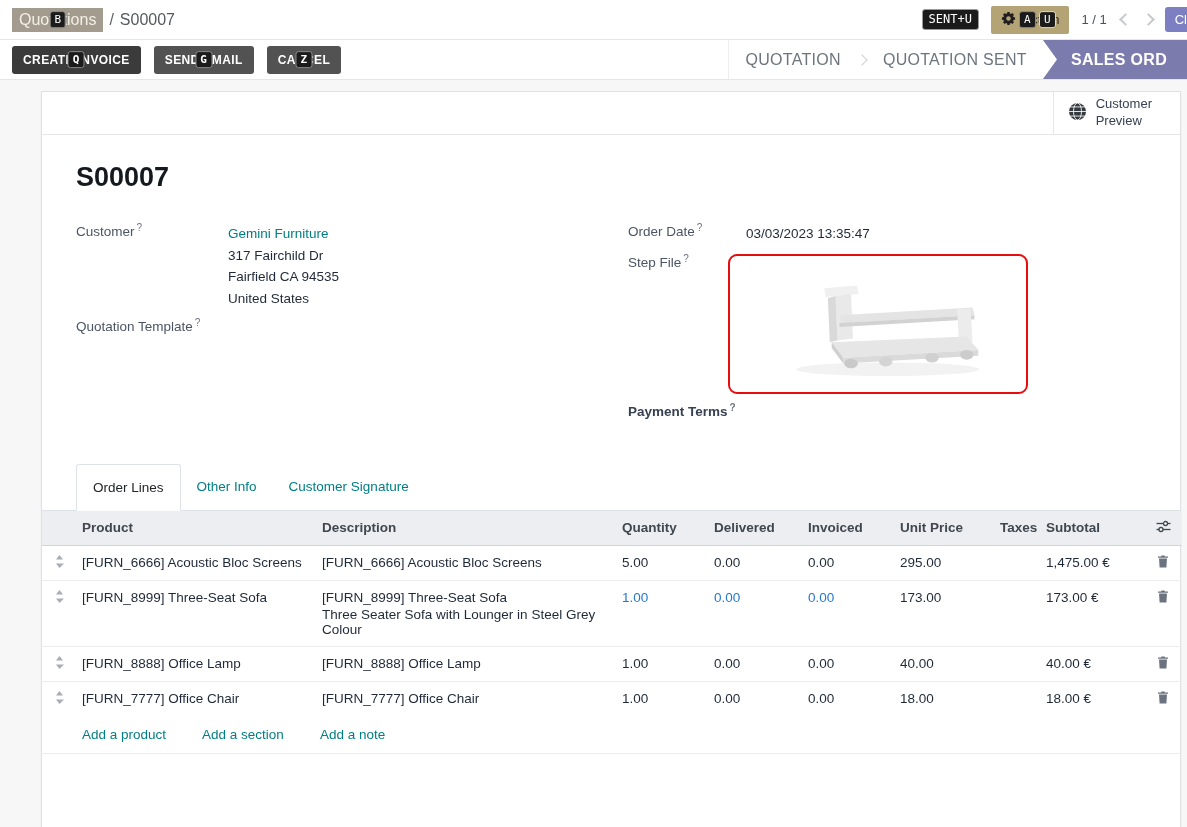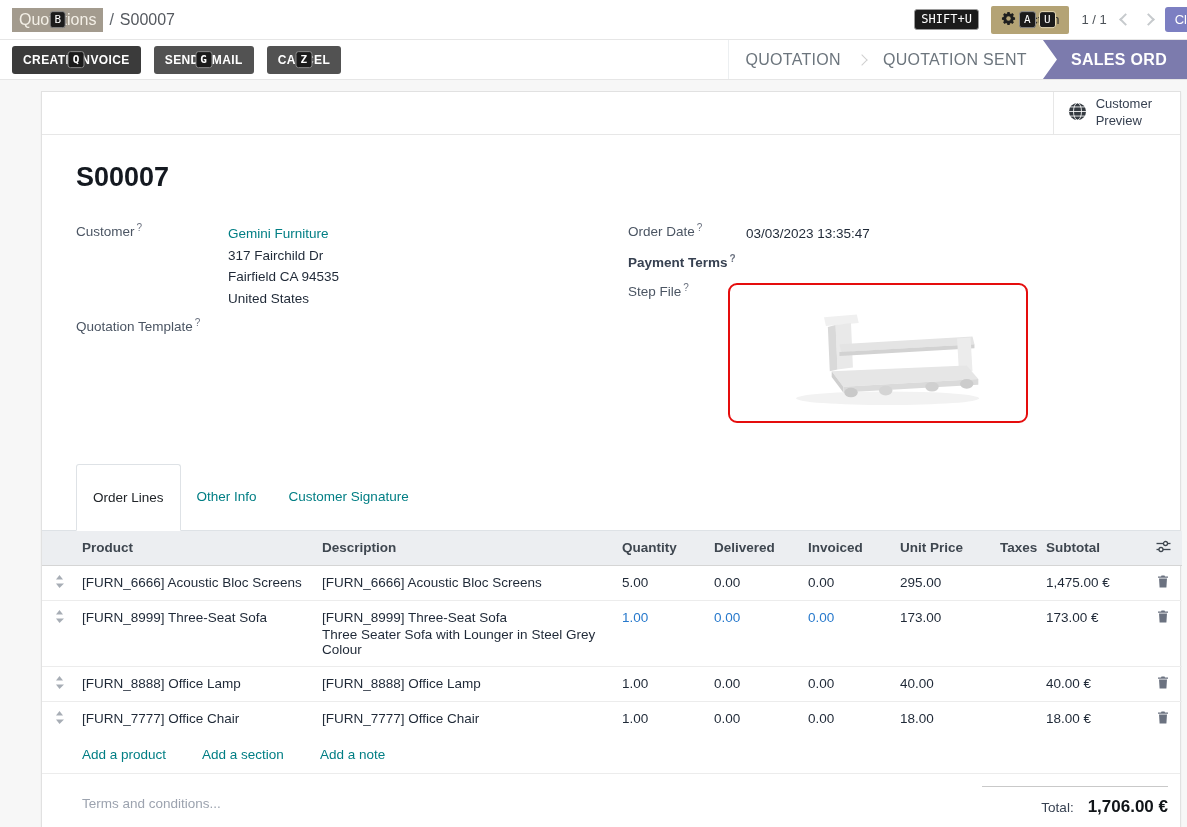--- a/index.html
+++ b/index.html
@@ -64,21 +64,21 @@
   .fields .col-l .flabel { width:152px; }
   .fields .col-r .flabel { width:118px; }
   .flabel.bold { font-weight:700; color:#374151; }
   .help-sup { font-size:10px; color:#6b7280; position:relative; top:-5px; margin-left:2px; }
   .fvalue { color:#1f2937; line-height:1.6; }
   .link { color:#017e84; cursor:pointer; text-decoration:none; }
   .step-box { margin-left:-18px; width:300px; height:140px; border:2px solid #e50d0d;
     border-radius:9px; background:#fff; display:flex; align-items:center; justify-content:center; }
   
   .tabs { display:flex; border-bottom:1px solid #dee2e6; margin-top:32px; padding:0 34px; }
-  .tab { padding:25px 16px; cursor:pointer; color:#017e84; }
+  .tab { padding:15px 16px; cursor:pointer; color:#017e84; }
   .tab.active { color:#212529; background:#fff; border:1px solid #dee2e6;
     border-bottom:1px solid #fff; margin-bottom:-1px;
     border-top-left-radius:3px; border-top-right-radius:3px; }
   
   table.olines { width:100%; border-collapse:collapse; font-size:13.5px; table-layout:fixed; }
   .olines th { background:#eceef1; color:#3f4750; font-weight:700; text-align:left;
     padding:9px 6px; border-bottom:1px solid #d5d5d5; }
   .olines td { padding:9px 6px; border-top:1px solid #ececec; color:#1f2937; vertical-align:top; }
   .olines tr:first-child td { border-top:none; }
   .olines .num { text-align:left; }
@@ -102,21 +102,21 @@
 <div class="crumb-bar">
   <div class="crumb">
     <span class="crumb-parent">
       <span>Quotations</span>
       <span class="kbd center">B</span>
     </span>
     <span>/</span>
     <span class="crumb-current">S00007</span>
   </div>
   <div class="crumb-right">
-    <span class="kbd kbd-lg">SHIFT+U</span>
+    <span class="kbd kbd-lg">SENT+U</span>
     <span class="action-btn">
       <span>
         <svg viewBox="0 0 16 16" width="15" height="15" fill="#1f1f1f">
             <path d="M6.8 1h2.4l.3 1.7c.4.1.8.3 1.2.5l1.4-1 1.7 1.7-1 1.4c.2.4.4.8.5 1.2l1.7.3v2.4l-1.7.3c-.1.4-.3.8-.5 1.2l1 1.4-1.7 1.7-1.4-1c-.4.2-.8.4-1.2.5l-.3 1.7H6.8l-.3-1.7c-.4-.1-.8-.3-1.2-.5l-1.4 1-1.7-1.7 1-1.4c-.2-.4-.4-.8-.5-1.2L1 9.2V6.8l1.7-.3c.1-.4.3-.8.5-1.2l-1-1.4 1.7-1.7 1.4 1c.4-.2.8-.4 1.2-.5L6.8 1z"></path>
             <circle cx="8" cy="8" r="2.4" fill="#b4a375"></circle>
           </svg>
       </span>
       <span>Action</span>
       <span class="kbd k1">A</span>
       <span class="kbd k2">U</span>
@@ -192,24 +192,20 @@
         <div class="frow">
           <span class="flabel"><span>Quotation Template</span><span class="help-sup">?</span></span>
           <span class="fvalue"></span>
         </div>
       </div>
 
       <div class="col-r">
         <div class="frow">
           <span class="flabel"><span>Order Date</span><span class="help-sup">?</span></span>
           <span class="fvalue">03/03/2023 13:35:47</span>
-        </div>
-        <div class="frow" style="margin-bottom:13px">
-          <span class="flabel bold"><span>Payment Terms</span><span class="help-sup">?</span></span>
-          <span class="fvalue"></span>
         </div>
         <div class="frow">
           <span class="flabel"><span>Step File</span><span class="help-sup">?</span></span>
           <span class="step-box">
             <svg viewBox="0 0 280 130" width="270" height="126">
               <ellipse cx="150" cy="112" rx="95" ry="7" fill="#f2f2f2"></ellipse>
               <polygon points="84,28 118,25 120,34 86,37" fill="#f0f0f0"></polygon>
               <polygon points="96,36 112,34 114,80 98,82" fill="#e9e9e9"></polygon>
               <polygon points="88,38 96,36 98,82 90,84" fill="#d9d9d9"></polygon>
               <polygon points="100,56 238,48 240,56 102,64" fill="#e4e4e4"></polygon>
@@ -218,20 +214,24 @@
               <polygon points="92,84 232,78 244,92 104,100" fill="#e6e6e6"></polygon>
               <polygon points="92,84 104,100 104,106 92,90" fill="#cfcfcf"></polygon>
               <polygon points="104,100 244,92 244,98 104,106" fill="#dadada"></polygon>
               <ellipse cx="112" cy="106" rx="7" ry="5" fill="#c9c9c9"></ellipse>
               <ellipse cx="148" cy="104" rx="7" ry="5" fill="#d4d4d4"></ellipse>
               <ellipse cx="196" cy="100" rx="7" ry="5" fill="#d0d0d0"></ellipse>
               <ellipse cx="232" cy="97" rx="7" ry="5" fill="#cccccc"></ellipse>
             </svg>
           </span>
         </div>
+        <div class="frow" style="margin-bottom:13px">
+          <span class="flabel bold"><span>Payment Terms</span><span class="help-sup">?</span></span>
+          <span class="fvalue"></span>
+        </div>
       </div>
     </div>
   </div>
 
   <div class="tabs">
     <span class="tab active">Order Lines</span>
     <span class="tab">Other Info</span>
     <span class="tab">Customer Signature</span>
   </div>
 
@@ -347,21 +347,14 @@
       </tr>
     </tbody>
   </table>
 
   <div class="add-links">
     <span>Add a product</span>
     <span>Add a section</span>
     <span>Add a note</span>
   </div>
 
-  <div class="sheet-bottom">
-    <div class="terms">Terms and conditions...</div>
-    <div class="totals">
-      <span class="tlabel">Total:</span>
-      <span class="tvalue">1,706.00 €</span>
-    </div>
-  </div>
 
 </div>
 
 </body></html>

